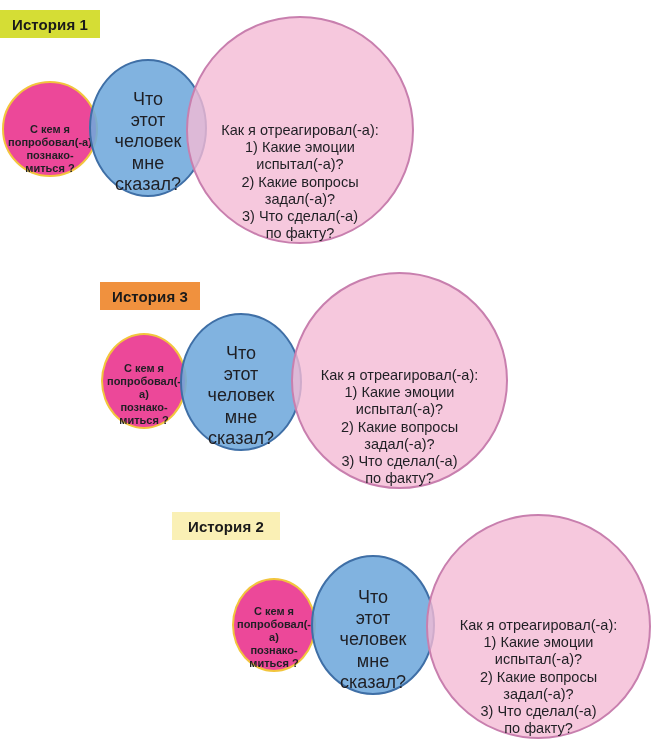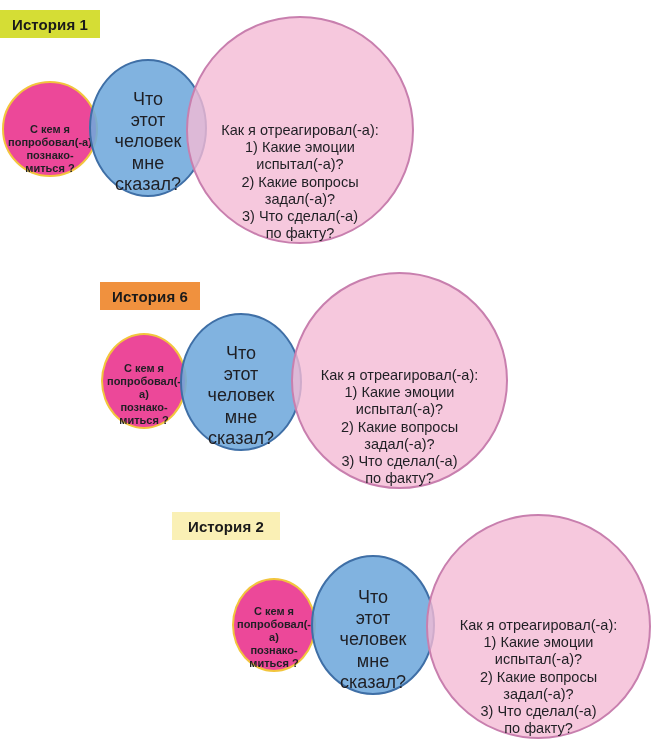--- a/index.html
+++ b/index.html
@@ -113,21 +113,21 @@
 2) Какие вопросы
 задал(-а)?
 3) Что сделал(-а)
 по факту?</span>
     </div>
 
   </div>
 
   <div class="group">
 
-    <div class="badge" id="g2-badge">История 6</div>
+    <div class="badge" id="g2-badge">История 3</div>
 
     <div class="circle c-yellow" id="g2-yellow">
       <span class="txt t-small">С кем я
 попробовал(-а)
 познако-
 миться ?</span>
     </div>
 
     <div class="circle c-blue" id="g2-blue">
       <span class="txt t-mid">Что

